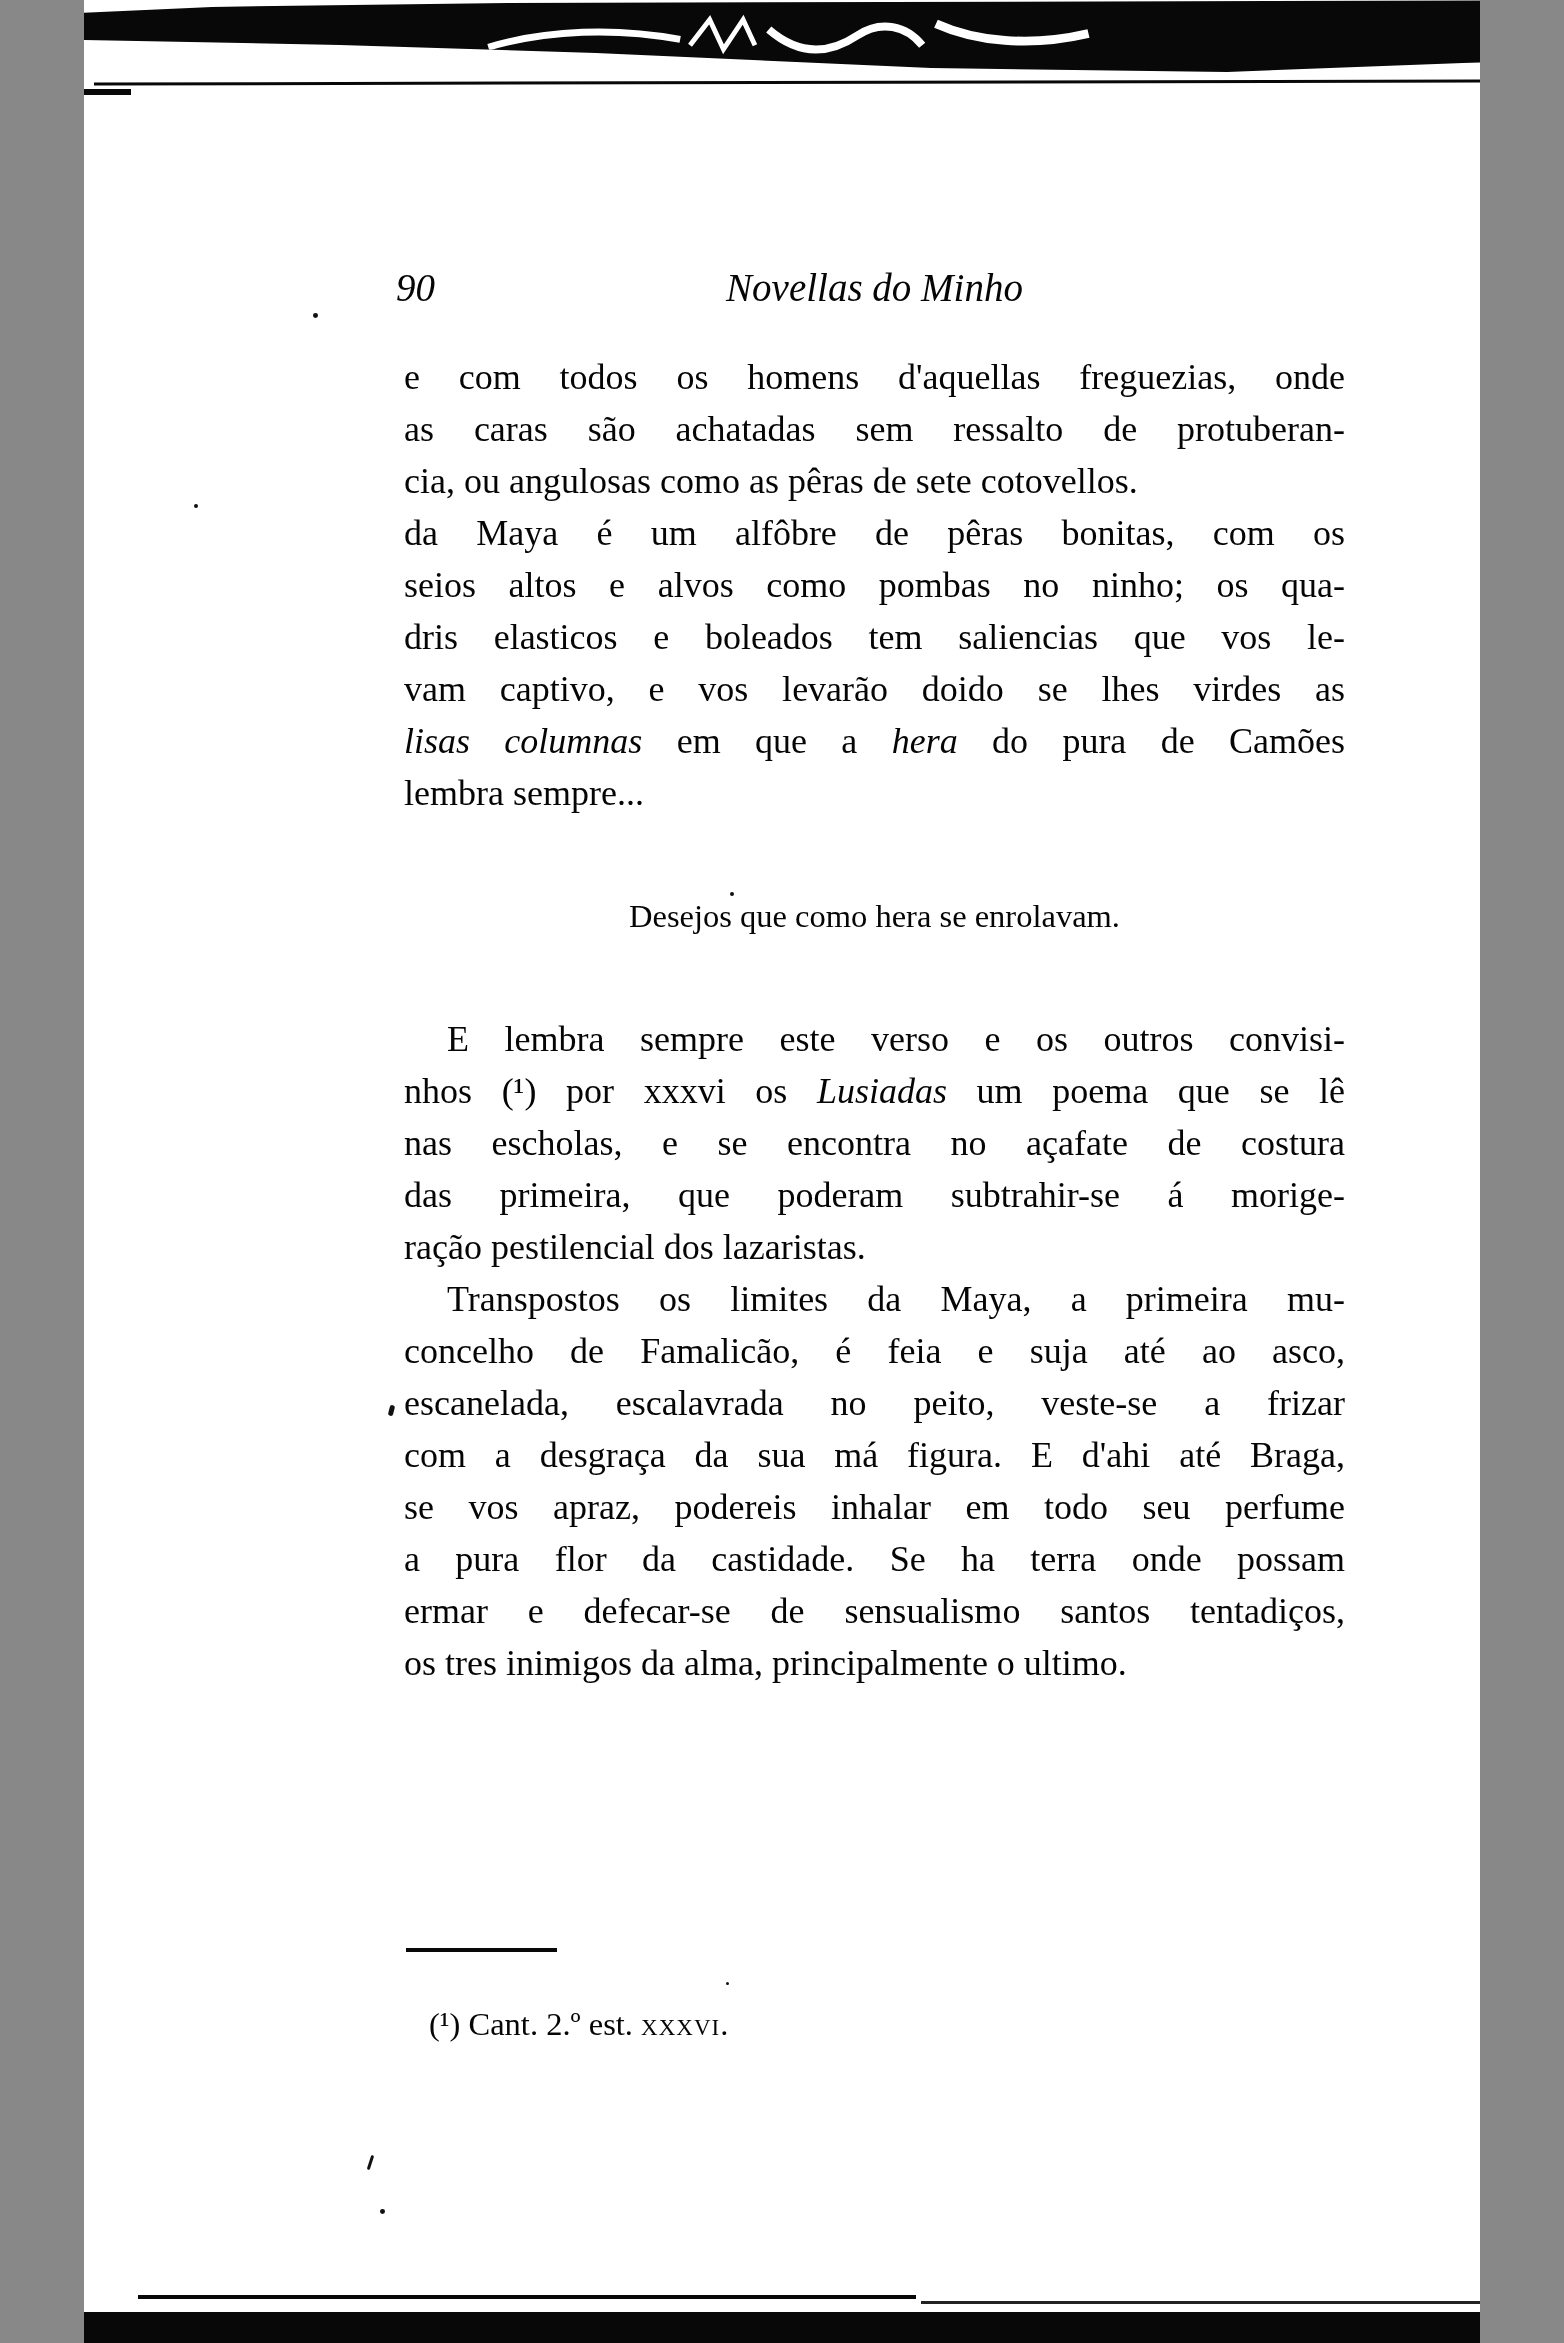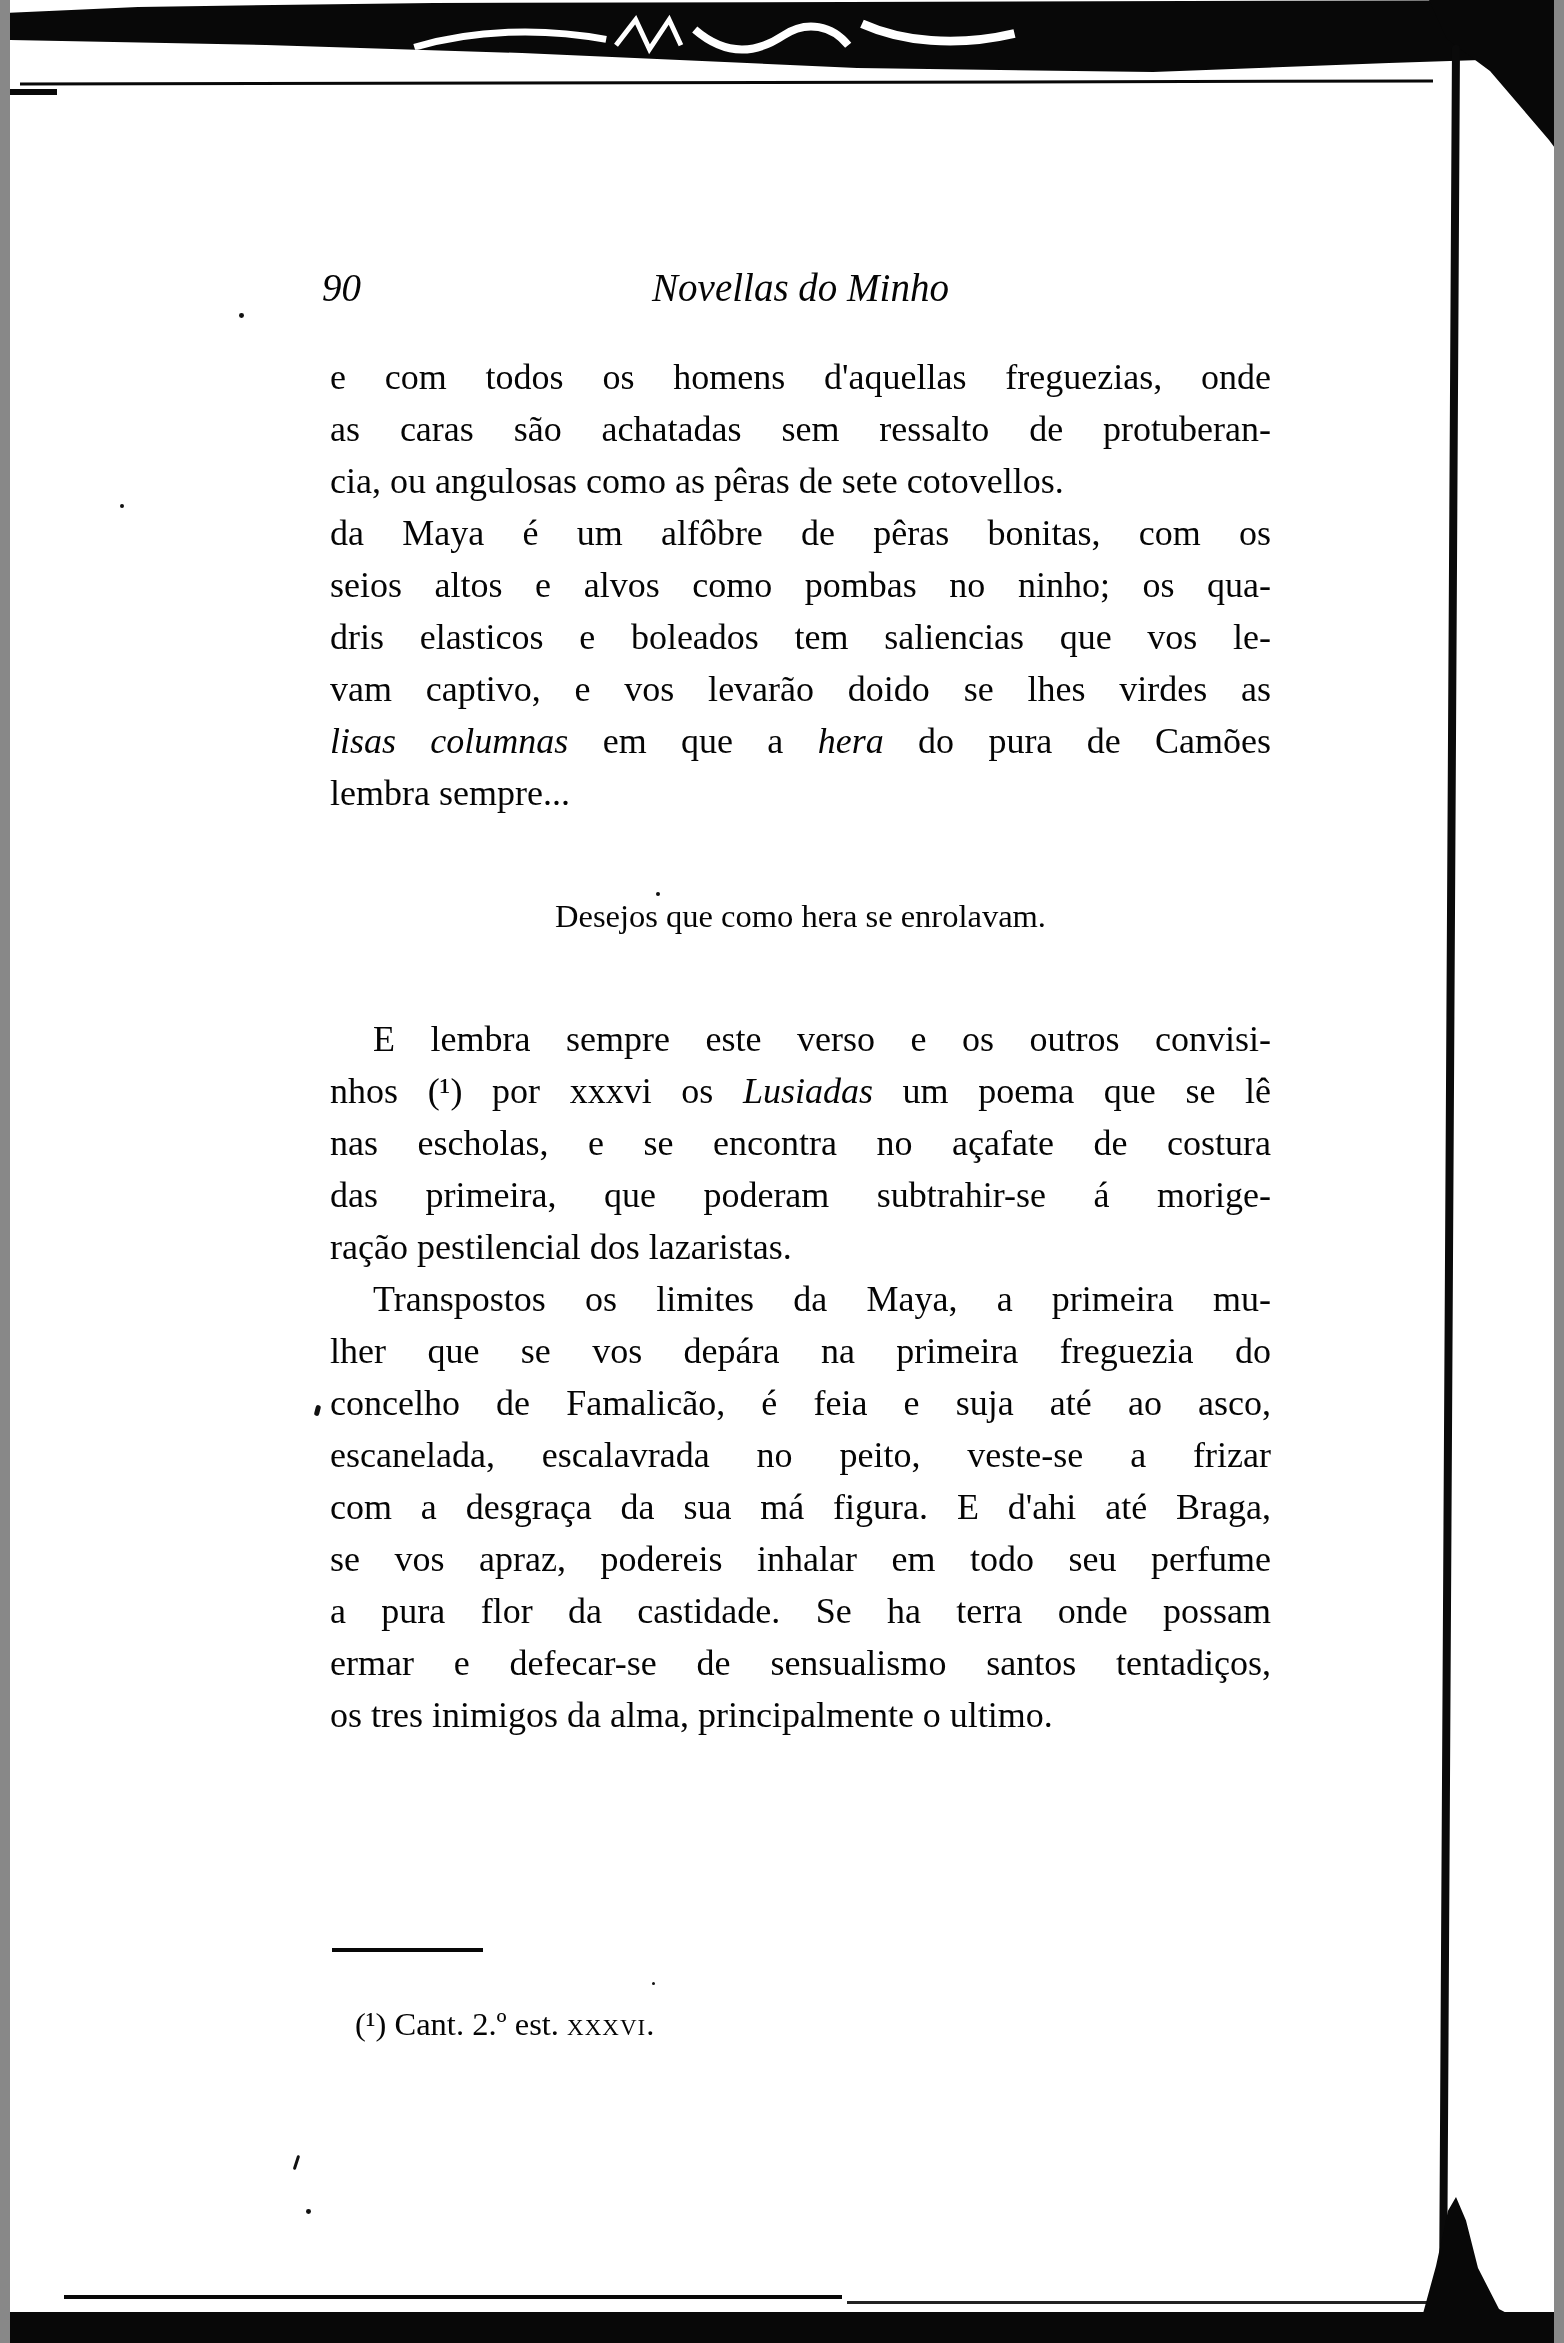--- a/index.html
+++ b/index.html
@@ -1,17 +1,17 @@
 <!DOCTYPE html>
 <html><head>
 <meta charset="utf-8">
 <style>
   html,body{margin:0;padding:0;background:#888;}
   .page{
-    position:relative;width:1544px;height:2343px;margin:0 auto;
+    position:relative;width:1396px;height:2343px;margin:0 auto;
     background:#ffffff;overflow:hidden;
     font-family:"Liberation Serif","DejaVu Serif",serif;color:#050505;
   }
   
   .top-band{
     position:absolute;left:0;top:0;width:1564px;height:79px;background:#080808;
     clip-path:polygon(0 12.8px,128px 6.9px,424px 3px,1564px 0,1564px 57px,1379px 63px,1143px 72px,847px 68px,512px 53px,256px 45px,0 40px);
   }
   .flourish{position:absolute;left:384px;top:3.9px;}
   .top-right-wedge{
@@ -96,21 +96,20 @@
       <div class="tline"><span class="rm">vam captivo, e vos levarão doido se lhes virdes as</span></div>
       <div class="tline"><span class="it">lisas columnas</span><span class="rm"> em que a </span><span class="it">hera</span><span class="rm"> do pura de Camões</span></div>
       <div class="tline last"><span class="rm">lembra sempre...</span></div>
       <div class="quote-line">Desejos que como hera se enrolavam.</div>
       <div class="tline indent"><span class="rm">E lembra sempre este verso e os outros convisi-</span></div>
       <div class="tline"><span class="rm">nhos (¹) por xxxvi os </span><span class="it">Lusiadas</span><span class="rm"> um poema que se lê</span></div>
       <div class="tline"><span class="rm">nas escholas, e se encontra no açafate de costura</span></div>
       <div class="tline"><span class="rm">das primeira, que poderam subtrahir-se á morige-</span></div>
       <div class="tline last"><span class="rm">ração pestilencial dos lazaristas.</span></div>
       <div class="tline indent"><span class="rm">Transpostos os limites da Maya, a primeira mu-</span></div>
-      <div class="tline"><span class="rm">lher que se vos depára na primeira freguezia do</span></div>
       <div class="tline"><span class="rm">concelho de Famalicão, é feia e suja até ao asco,</span></div>
       <div class="tline"><span class="rm">escanelada, escalavrada no peito, veste-se a frizar</span></div>
       <div class="tline"><span class="rm">com a desgraça da sua má figura. E d'ahi até Braga,</span></div>
       <div class="tline"><span class="rm">se vos apraz, podereis inhalar em todo seu perfume</span></div>
       <div class="tline"><span class="rm">a pura flor da castidade. Se ha terra onde possam</span></div>
       <div class="tline"><span class="rm">ermar e defecar-se de sensualismo santos tentadiços,</span></div>
       <div class="tline last"><span class="rm">os tres inimigos da alma, principalmente o ultimo.</span></div>
     </div>
 
   <div class="fn-rule"></div>

